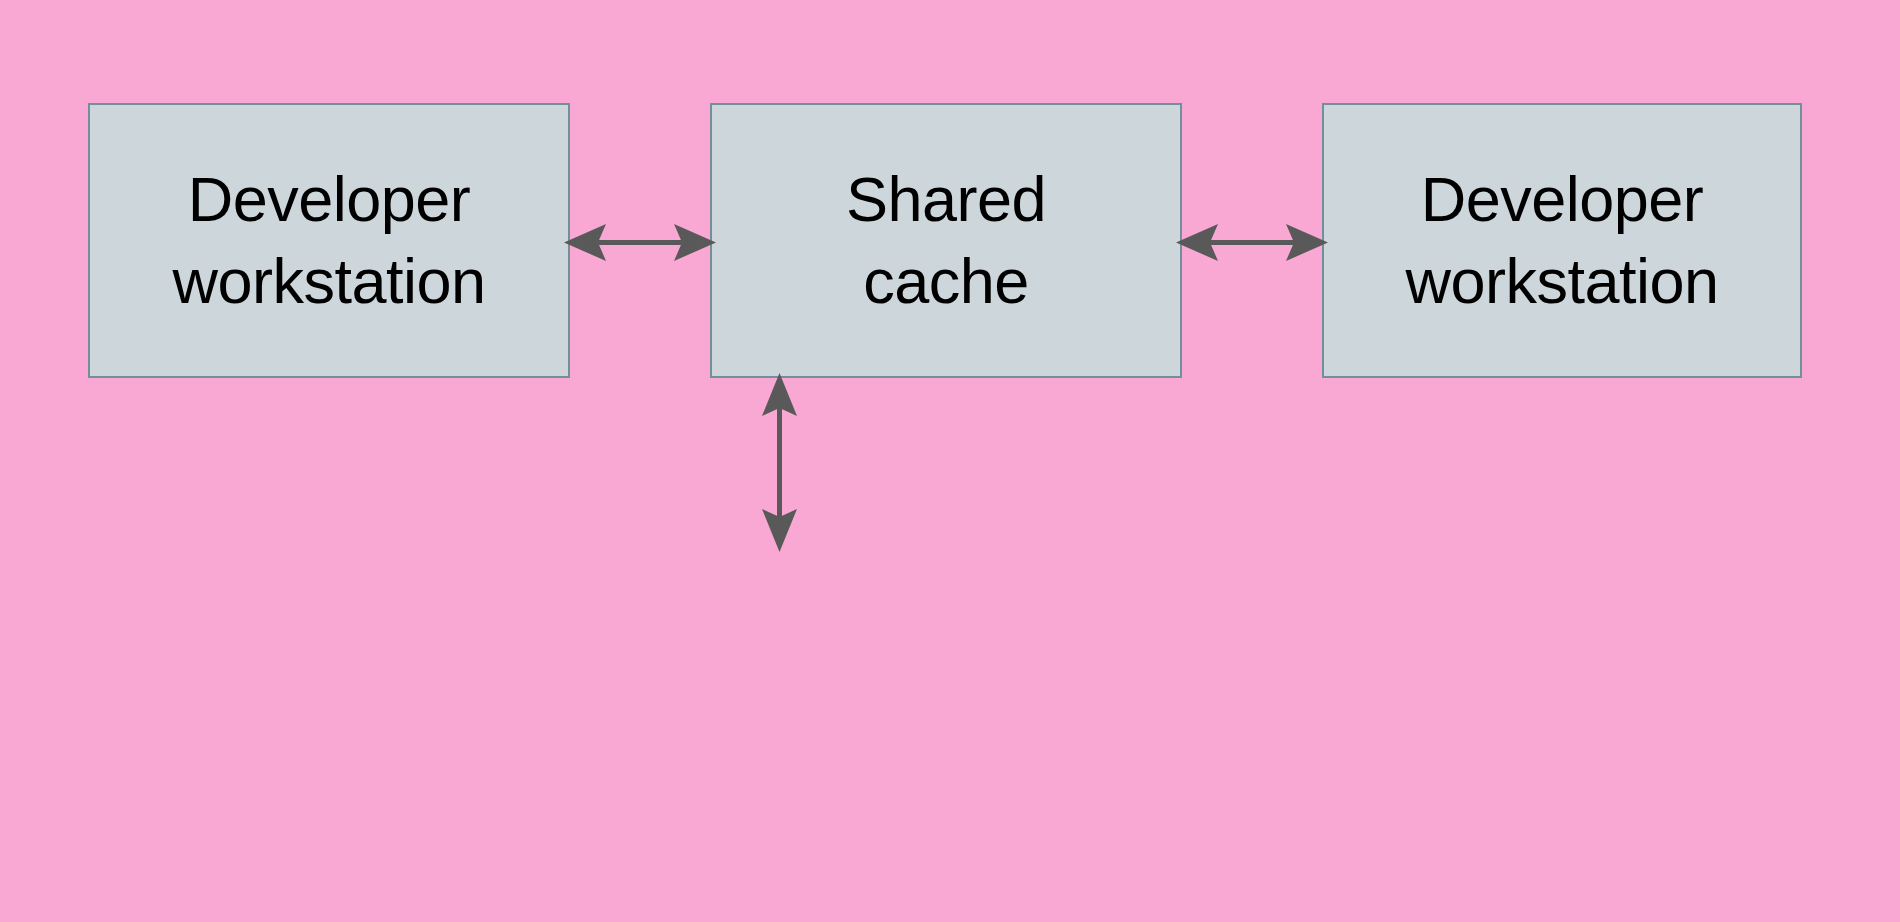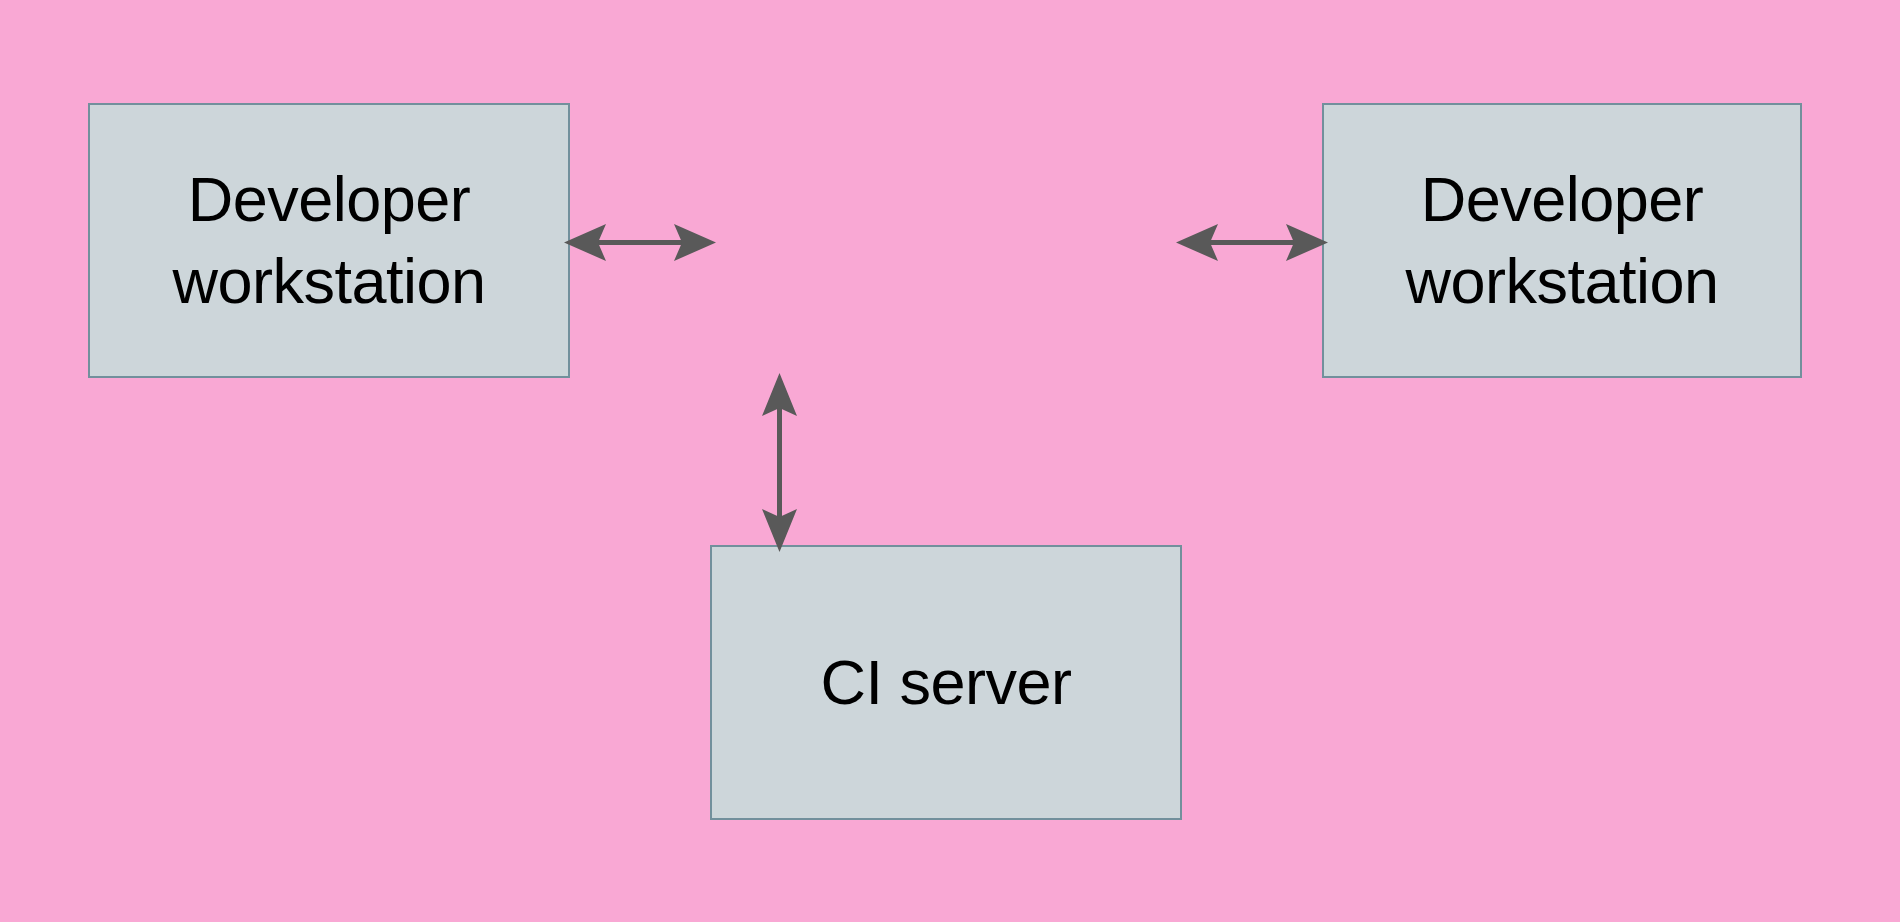--- a/index.html
+++ b/index.html
@@ -54,29 +54,30 @@
 </head>
 <body>
 
 <div id="diagram-canvas">
 
   <div class="node" id="node-dev-left">
     <span class="node-label">Developer
 workstation</span>
   </div>
 
+  <div class="node" id="node-shared">
+    <span class="node-label">Shared
+cache</span>
+  </div>
 
   <div class="node" id="node-dev-right">
     <span class="node-label">Developer
 workstation</span>
   </div>
 
-  <div class="node" id="node-ci">
-    <span class="node-label">CI server</span>
-  </div>
 
   <svg class="connector" id="connector-left" viewBox="0 0 160 90" width="160" height="90" xmlns="http://www.w3.org/2000/svg">
     <g fill="#595959">
       <rect x="26" y="40" width="108" height="5"></rect>
       <path d="M 4 42.5 L 46 24 L 38 42.5 L 46 61 Z"></path>
       <path d="M 156 42.5 L 114 24 L 122 42.5 L 114 61 Z"></path>
     </g>
   </svg>
 
   <svg class="connector" id="connector-right" viewBox="0 0 160 90" width="160" height="90" xmlns="http://www.w3.org/2000/svg">

